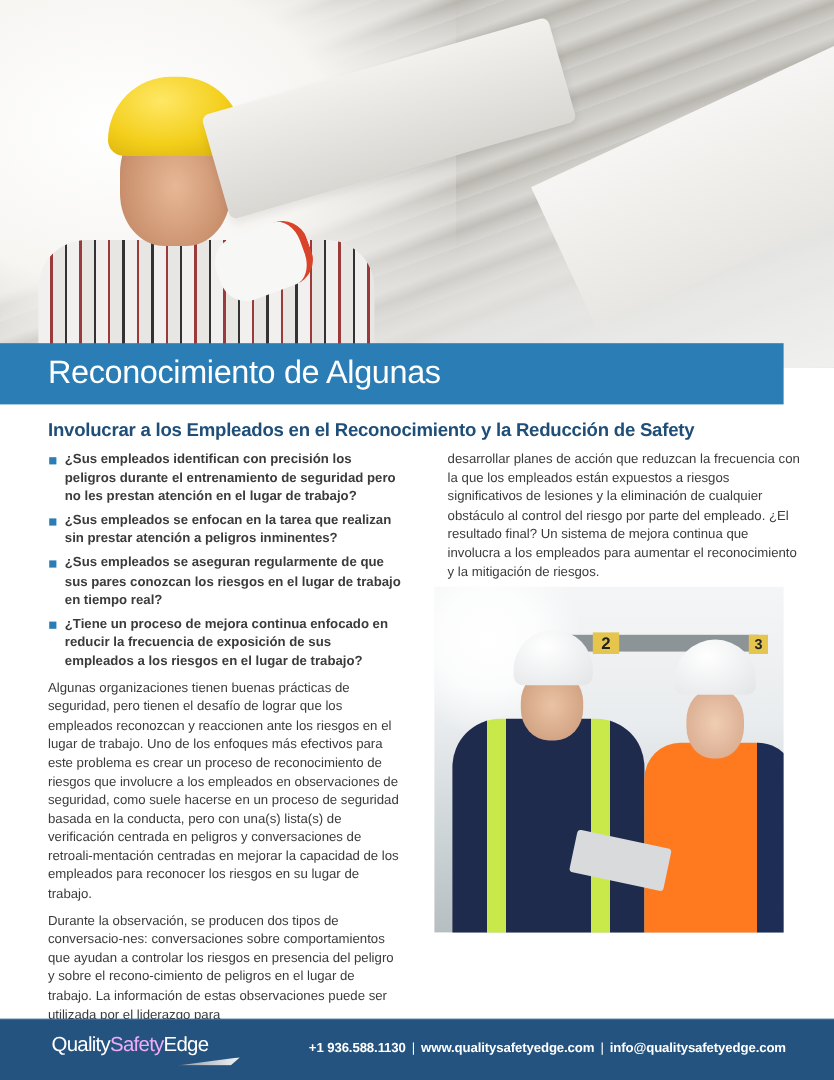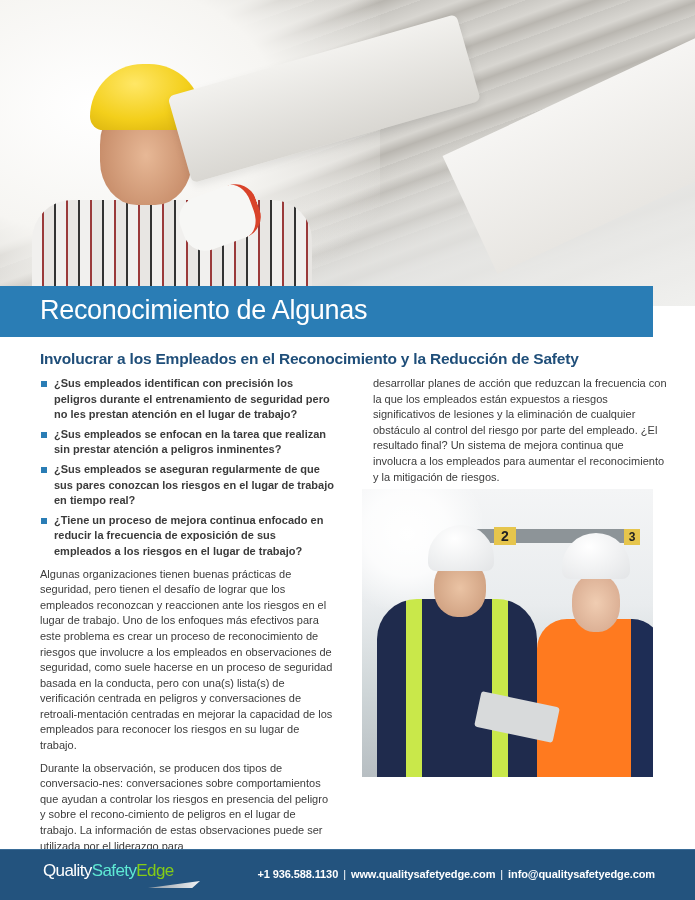--- a/index.html
+++ b/index.html
@@ -130,22 +130,22 @@
 
   
   .footer {
     position: absolute; left: 0; top: 849px; width: 695px; height: 51px;
     background: #23537e; border-top: 1px solid #3a6d98;
   }
   .logo {
     position: absolute; left: 43px; top: 11px; font-size: 17px; letter-spacing: -0.6px; white-space: nowrap;
   }
   .logo .q { color: #ffffff; }
-  .logo .s { color: #5eead4; }
-  .logo .e { color: #84cc16; }
+  .logo .s { color: #f0abfc; }
+  .logo .e { color: #ffffff; }
   .logo .swoosh {
     position: absolute; left: 105px; top: 20px; width: 52px; height: 7px;
     background: linear-gradient(90deg, #8e98a2, #f2f4f6);
     clip-path: polygon(0 100%, 100% 0, 85% 100%);
   }
   .contact {
     position: absolute; right: 40px; top: 18px; font-size: 11px; color: #ffffff; font-weight: bold; letter-spacing: -0.1px; text-align: right;
   }
   .contact .sep { margin: 0 5px; font-weight: normal; }
 </style>

